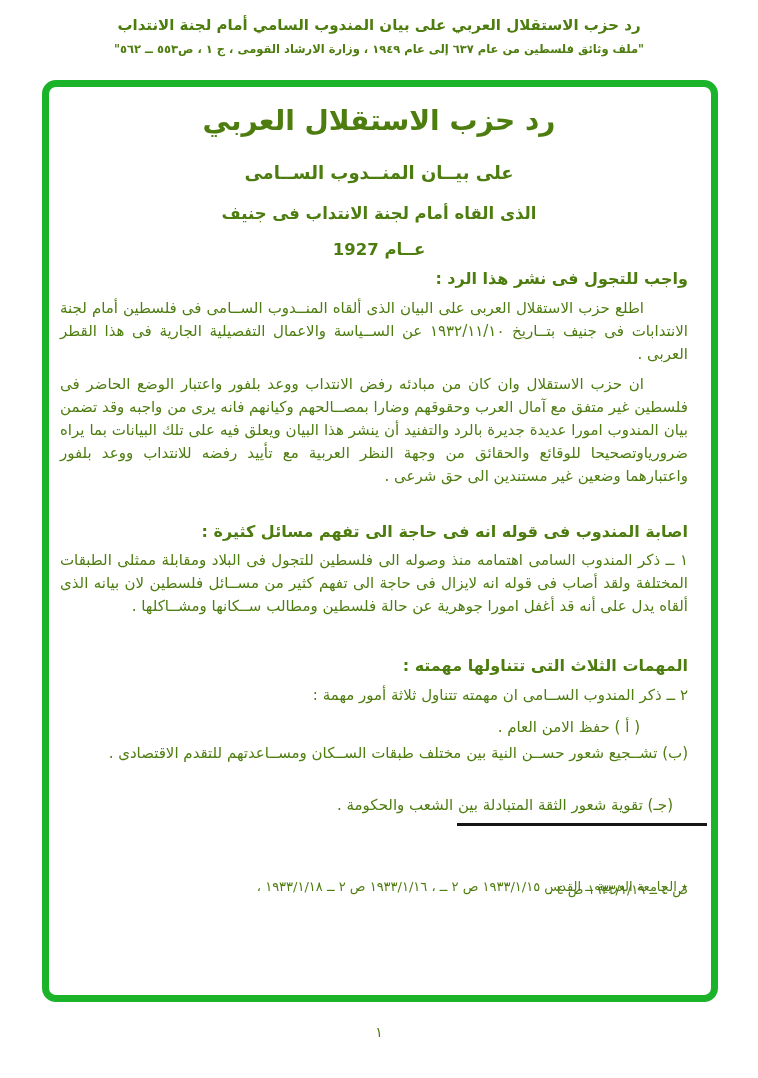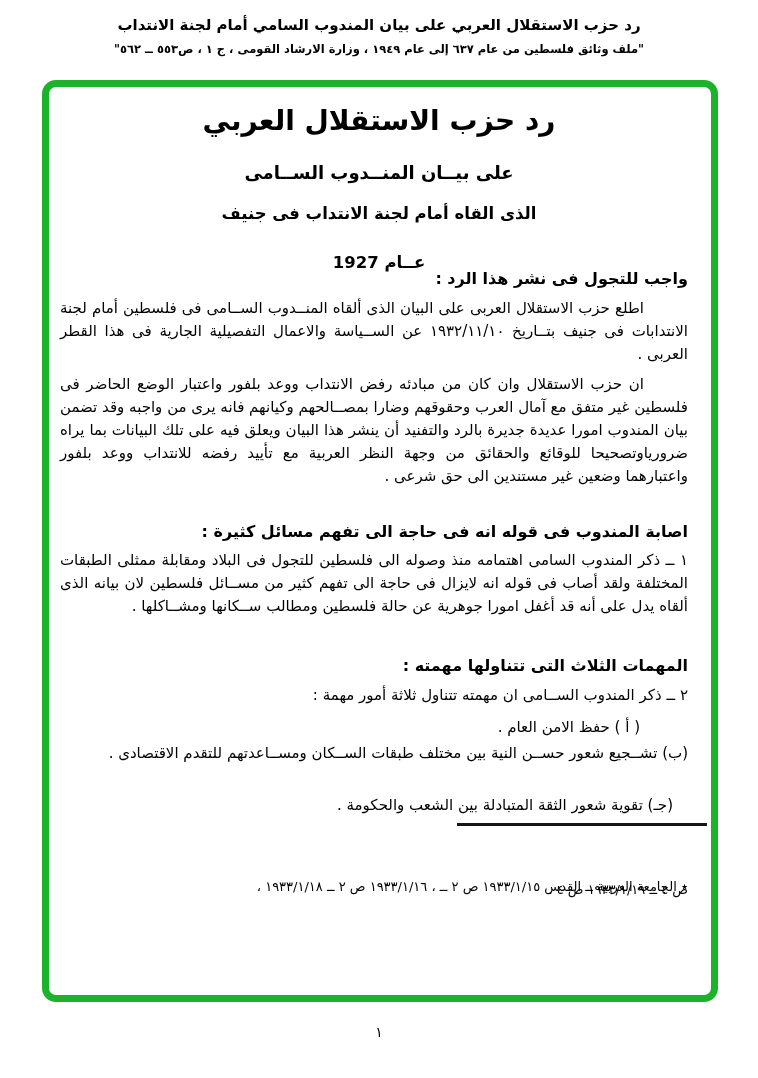--- a/index.html
+++ b/index.html
@@ -1,33 +1,33 @@
 <!DOCTYPE html>
 <html lang="ar"><head>
 <meta charset="utf-8">
 <style>
   html,body{margin:0;padding:0;background:#ffffff;}
   .page{
     position:relative;width:758px;height:1078px;background:#ffffff;
-    font-family:"DejaVu Sans",sans-serif;color:#000000;overflow:hidden;
+    font-family:"DejaVu Sans",sans-serif;color:#4d7c0f;overflow:hidden;
   }
   
   .hdr{position:absolute;top:12px;left:0;right:0;text-align:center;direction:rtl;}
   .hdr-title{font-size:15px;font-weight:bold;line-height:26px;}
   .hdr-src{font-size:11.5px;font-weight:bold;line-height:18px;margin-top:2px;}
   
   .frame{
     position:absolute;left:42px;top:80px;width:662px;height:908px;
     border:7px solid #1bb32a;border-radius:14px;background:transparent;
   }
   
   .titles{position:absolute;left:120px;right:120px;top:103px;text-align:center;direction:rtl;font-weight:bold;}
   .t1{font-size:28px;line-height:36px;margin-bottom:23px;}
   .t2{font-size:18px;line-height:22px;margin-bottom:19px;}
-  .t3{font-size:16.5px;line-height:22px;margin-bottom:27px;}
+  .t3{font-size:16.5px;line-height:22px;margin-bottom:14px;}
   .t4{font-size:16.5px;line-height:22px;}
   
   .h,.p,.fn{position:absolute;left:60px;width:628px;direction:rtl;}
   .h{font-weight:bold;font-size:16px;line-height:24px;text-align:right;}
   .p{font-size:15px;line-height:23px;text-align:justify;}
   .indent{text-indent:44px;}
   .sub-a{width:580px;text-align:right;}
   .sub-c{width:613px;text-align:right;}
   .fn-rule{position:absolute;left:457px;top:823px;width:250px;height:3px;background:#161616;}
   .fn{font-size:13px;line-height:21px;}

